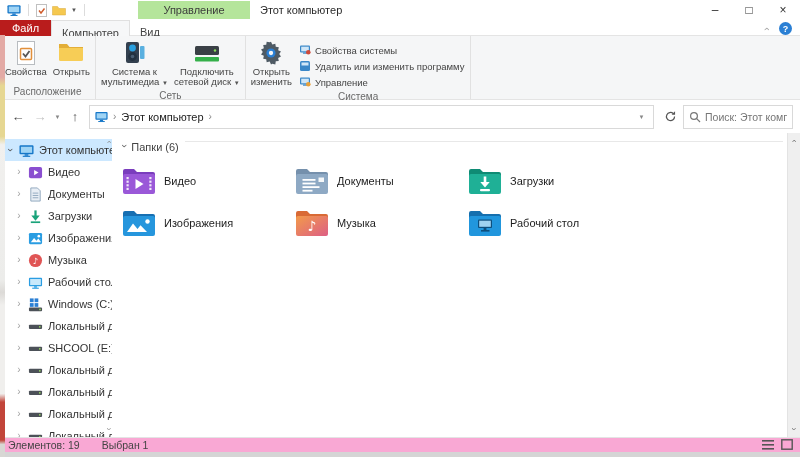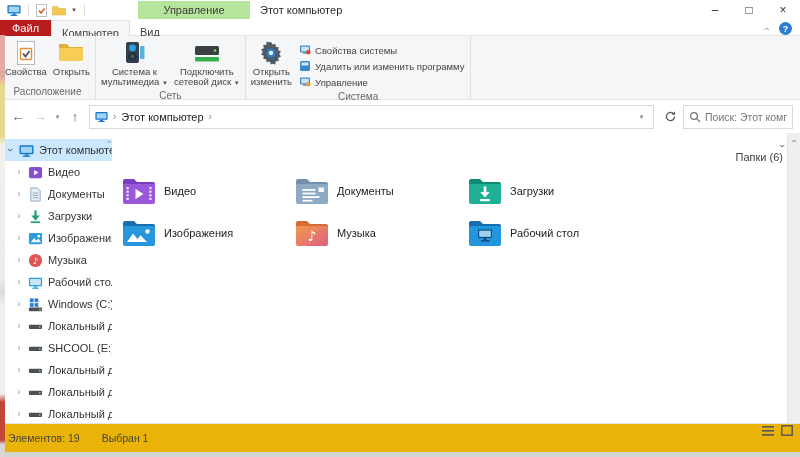--- a/index.html
+++ b/index.html
@@ -78,34 +78,34 @@
   .sb-item.selected { background:#cce8ff; }
   .chev { display:inline-block; color:#a3a3a3; font-size:10px; line-height:10px; }
   .chev.down { transform:rotate(90deg); color:#555; }
   .sb-chev { width:8px; flex:none; text-align:center; }
   .sb-icon { width:15px; height:15px; flex:none; }
   .sb-label { white-space:nowrap; overflow:hidden; font-size:11px; color:#333; }
   .sb-up { position:absolute; top:4px; right:2px; font-size:9px; color:#888; transform:rotate(-90deg); }
   .sb-down { position:absolute; bottom:3px; right:2px; font-size:9px; color:#888; transform:rotate(90deg); }
 
   .main { flex:1; padding:8px 4px 0 10px; position:relative; overflow:hidden; }
-  .group-hdr { display:flex; align-items:flex-end; font-size:11px; color:#444;flex-direction:column; }
+  .group-hdr { display:flex; align-items:flex-start; gap:6px; font-size:11px; color:#444; }
   .hdr-chev { transform:rotate(90deg); color:#666; font-size:10px; display:inline-block; }
   .hdr-line { flex:1; height:1px; background:#e8e8e8; }
   .folders-grid { margin-top:10px; display:grid; grid-template-columns:repeat(3,173px); row-gap:6px; }
   .tile { display:flex; align-items:center; gap:8px; height:36px; }
   .tile-label { font-size:11px; color:#1d1d1d; }
 
   .vscroll { width:13px; background:#efefef; border-left:1px solid #e3e3e3; position:relative; flex:none; }
   .vs-up, .vs-down { position:absolute; left:0; right:0; text-align:center; font-size:9px; color:#606060; }
   .vs-up { top:3px; transform:rotate(-90deg); }
   .vs-down { bottom:3px; transform:rotate(90deg); }
 
   
-  .statusbar { position:absolute; left:0; right:0; bottom:5px; height:29px; background:#eab308;
+  .statusbar { position:absolute; left:0; right:0; bottom:5px; height:15px; background:#f9a8d4;
                border-top:1px solid #e4e4e4; display:flex; align-items:center; gap:22px;
                padding:0 8px; font-size:10.5px; color:#444; }
   .view-btns { position:absolute; right:7px; top:1px; display:flex; gap:7px; align-items:center; }
   .bottom-strip { position:absolute; left:0; right:0; bottom:0; height:5px; background:#d5d5d5; }
 
   svg { display:block; }
 </style>
 </head>
 <body>
 

